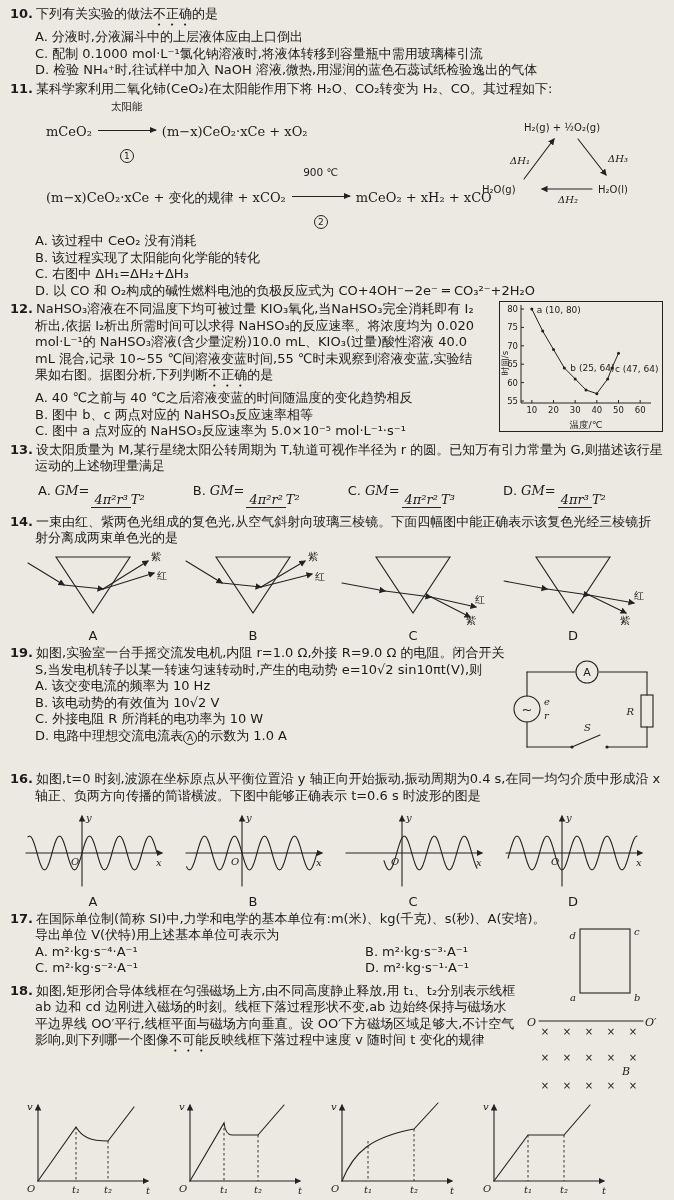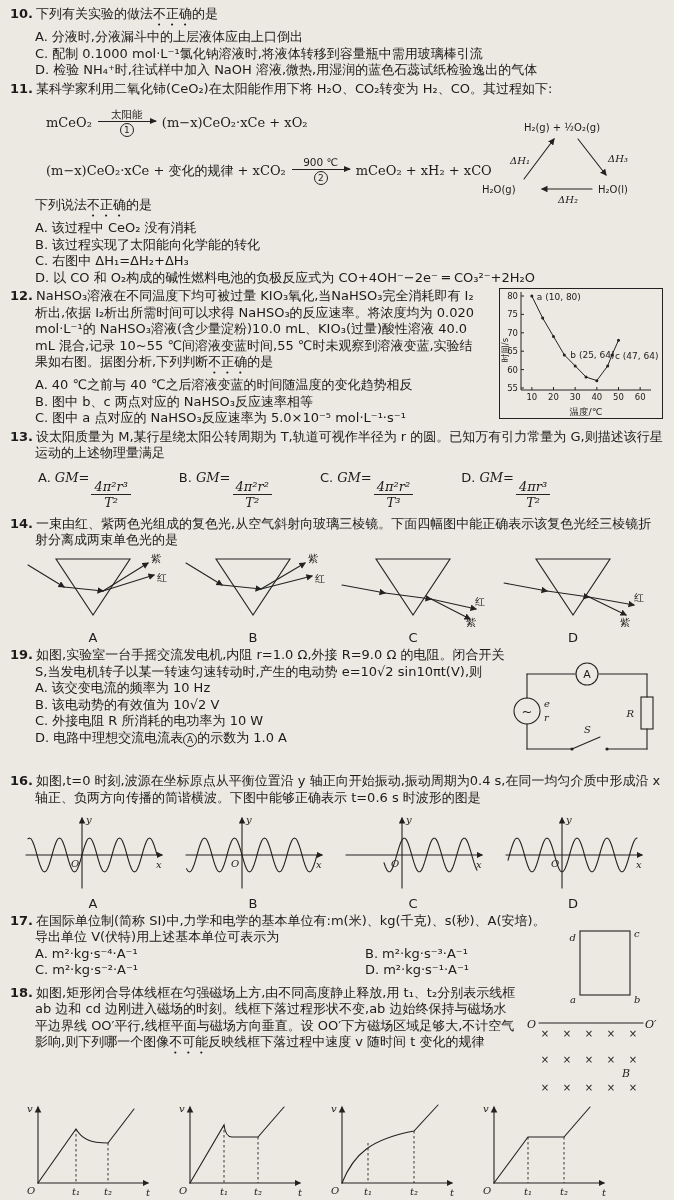--- a/index.html
+++ b/index.html
@@ -19,29 +19,29 @@
   svg .it{font-style:italic;font-family:"DejaVu Serif",serif}
   .st{stroke:#222;stroke-width:1.1;fill:none;stroke-linecap:round}
   .thin{stroke:#222;stroke-width:1;fill:none}
   .dash{stroke:#222;stroke-width:0.9;fill:none;stroke-dasharray:2.5 2.5}
   .dot{fill:#222}
   .tick{font-size:8.5px}
   .ann{font-size:9px}
   .axl{font-size:9.5px}
   
   .eqline{margin:4px 0 4px 36px;display:flex;align-items:center;font-family:"DejaVu Serif",serif}
-  .rar{display:inline-flex;flex-direction:column;align-items:center;margin:8px 6px;gap:1px;font-family:"DejaVu Sans",sans-serif}
+  .rar{display:inline-flex;flex-direction:column;align-items:center;margin:0 6px;gap:18px;font-family:"DejaVu Sans",sans-serif}
   .rtop{font-size:10.5px;line-height:11px}
   .arrowline{width:58px;height:0;border-top:1.4px solid #222;position:relative}
   .arrowline::after{content:"";position:absolute;right:-1px;top:-4.2px;width:0;height:0;
      border-top:3.5px solid transparent;border-bottom:3.5px solid transparent;border-left:7px solid #222}
   .cnum{width:12px;height:12px;line-height:12px;border:1px solid #222;border-radius:50%;
         font-size:9px;text-align:center;display:inline-block;vertical-align:-1px;background:transparent}
   
-  .frac{display:inline-flex;flex-direction:column;align-items:center;vertical-align:-9px;margin:4px 2px;
+  .frac{display:inline-flex;flex-direction:row;align-items:center;vertical-align:-9px;margin:4px 2px;
         font-family:"DejaVu Serif",serif;font-style:italic}
   .frac .fn{padding:0 3px;border-bottom:1px solid #222;line-height:15px}
   .frac .fd{line-height:15px}
   .frow{display:flex;gap:46px;margin:8px 0 2px 28px;align-items:center}
   
   .drow{display:flex;gap:10px;margin:4px 0 0 8px}
   .ditem{text-align:center}
   .dlab{font-size:13px;line-height:14px}
   .grid2{display:grid;grid-template-columns:330px auto;padding-left:25px}
 </style>
@@ -92,21 +92,20 @@
       <line class="st" x1="62" y1="62" x2="92" y2="22" marker-end="url(#ah)"></line>
       <line class="st" x1="116" y1="22" x2="144" y2="58" marker-end="url(#ah)"></line>
       <line class="st" x1="130" y1="72" x2="80" y2="72" marker-end="url(#ah)"></line>
       <text class="it" x="48" y="47">ΔH₁</text>
       <text class="it" x="146" y="45">ΔH₃</text>
       <text class="it" x="96" y="86">ΔH₂</text>
       <text x="20" y="76">H₂O(g)</text>
       <text x="136" y="76">H₂O(l)</text>
     </svg>
 
-    <div class="qline" style="padding-left:25px;text-indent:0"><span>下列说法</span><span class="emd">不正确</span><span>的是</span></div>
     <div class="opt"><span class="optlab">A.</span><span>该过程中 CeO₂ 没有消耗</span></div>
     <div class="opt"><span class="optlab">B.</span><span>该过程实现了太阳能向化学能的转化</span></div>
     <div class="opt"><span class="optlab">C.</span><span>右图中 ΔH₁=ΔH₂+ΔH₃</span></div>
     <div class="opt"><span class="optlab">D.</span><span>以 CO 和 O₂构成的碱性燃料电池的负极反应式为 CO+4OH⁻−2e⁻ ═ CO₃²⁻+2H₂O</span></div>
   </div>
 
   <div class="q">
     <svg id="q12-svg" class="figabs" style="right:0;top:0" width="185" height="134" viewBox="0 0 185 134">
       <rect class="thin" x="20.5" y="0.5" width="163" height="130"></rect>
       <line class="thin" x1="42" y1="4" x2="42" y2="102"></line>

